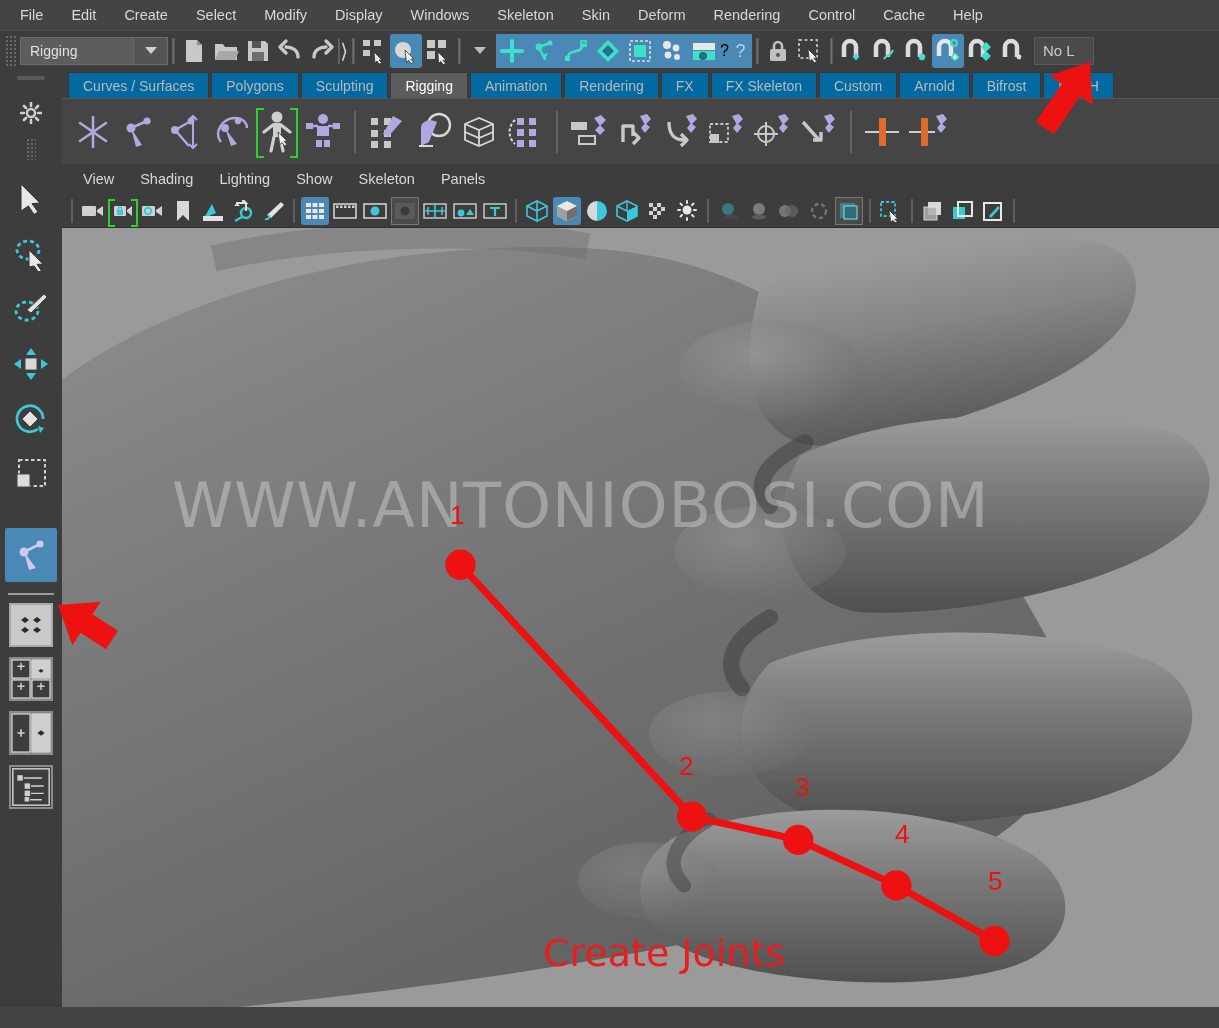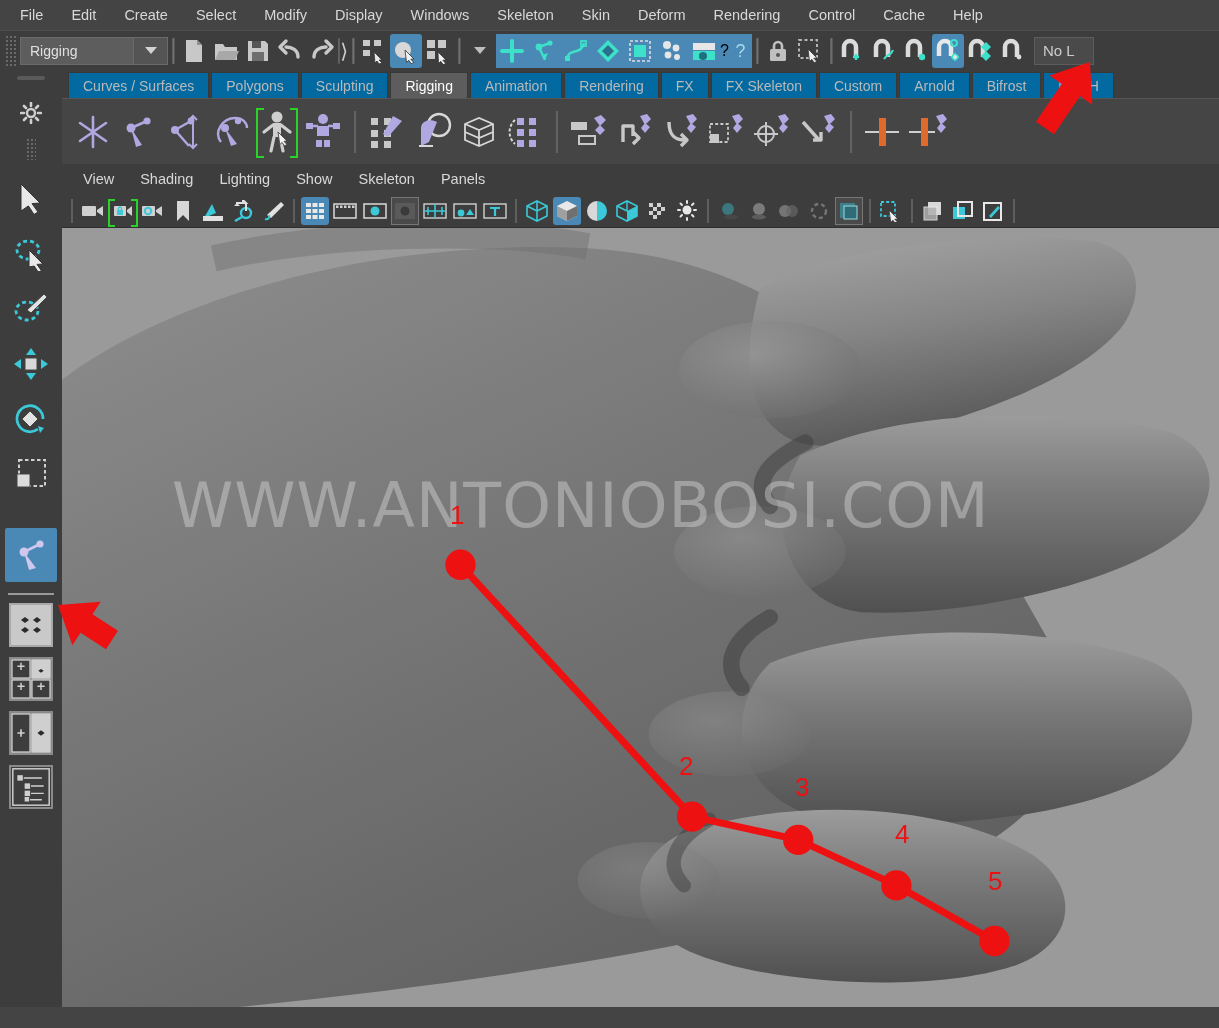--- a/index.html
+++ b/index.html
@@ -991,20 +991,21 @@
       </svg>
 
       <div id="joint-labels">
           <div class="jlabel" style="left: 388px; top: 272px; color: rgb(238, 17, 17);">1</div>
           <div class="jlabel" style="left: 617px; top: 523px; color: rgb(238, 17, 17);">2</div>
           <div class="jlabel" style="left: 733px; top: 544px; color: rgb(238, 17, 17);">3</div>
           <div class="jlabel" style="left: 833px; top: 591px; color: rgb(238, 17, 17);">4</div>
           <div class="jlabel" style="left: 926px; top: 638px; color: rgb(238, 17, 17);">5</div>
         </div>
 
+      <div class="create-joints" style="left: 481px; top: 703px; position: absolute; color: rgb(232, 29, 29);">Create Joints</div>
     </div>
   </div>
 </div>
 
 <svg style="position:absolute;inset:0;pointer-events:none" width="1219" height="1028">
   <g id="global-arrows">
       <g transform="translate(112,640) rotate(-147.05078488340956)">
         <path d="M0 -11 L30.350602172784676 -11 L30.350602172784676 -26 L64.35060217278468 0 L30.350602172784676 26 L30.350602172784676 11 L0 11 Z" fill="#ee1111"></path>
       </g>
       <g transform="translate(1045,128) rotate(-55.71312302279104)">

